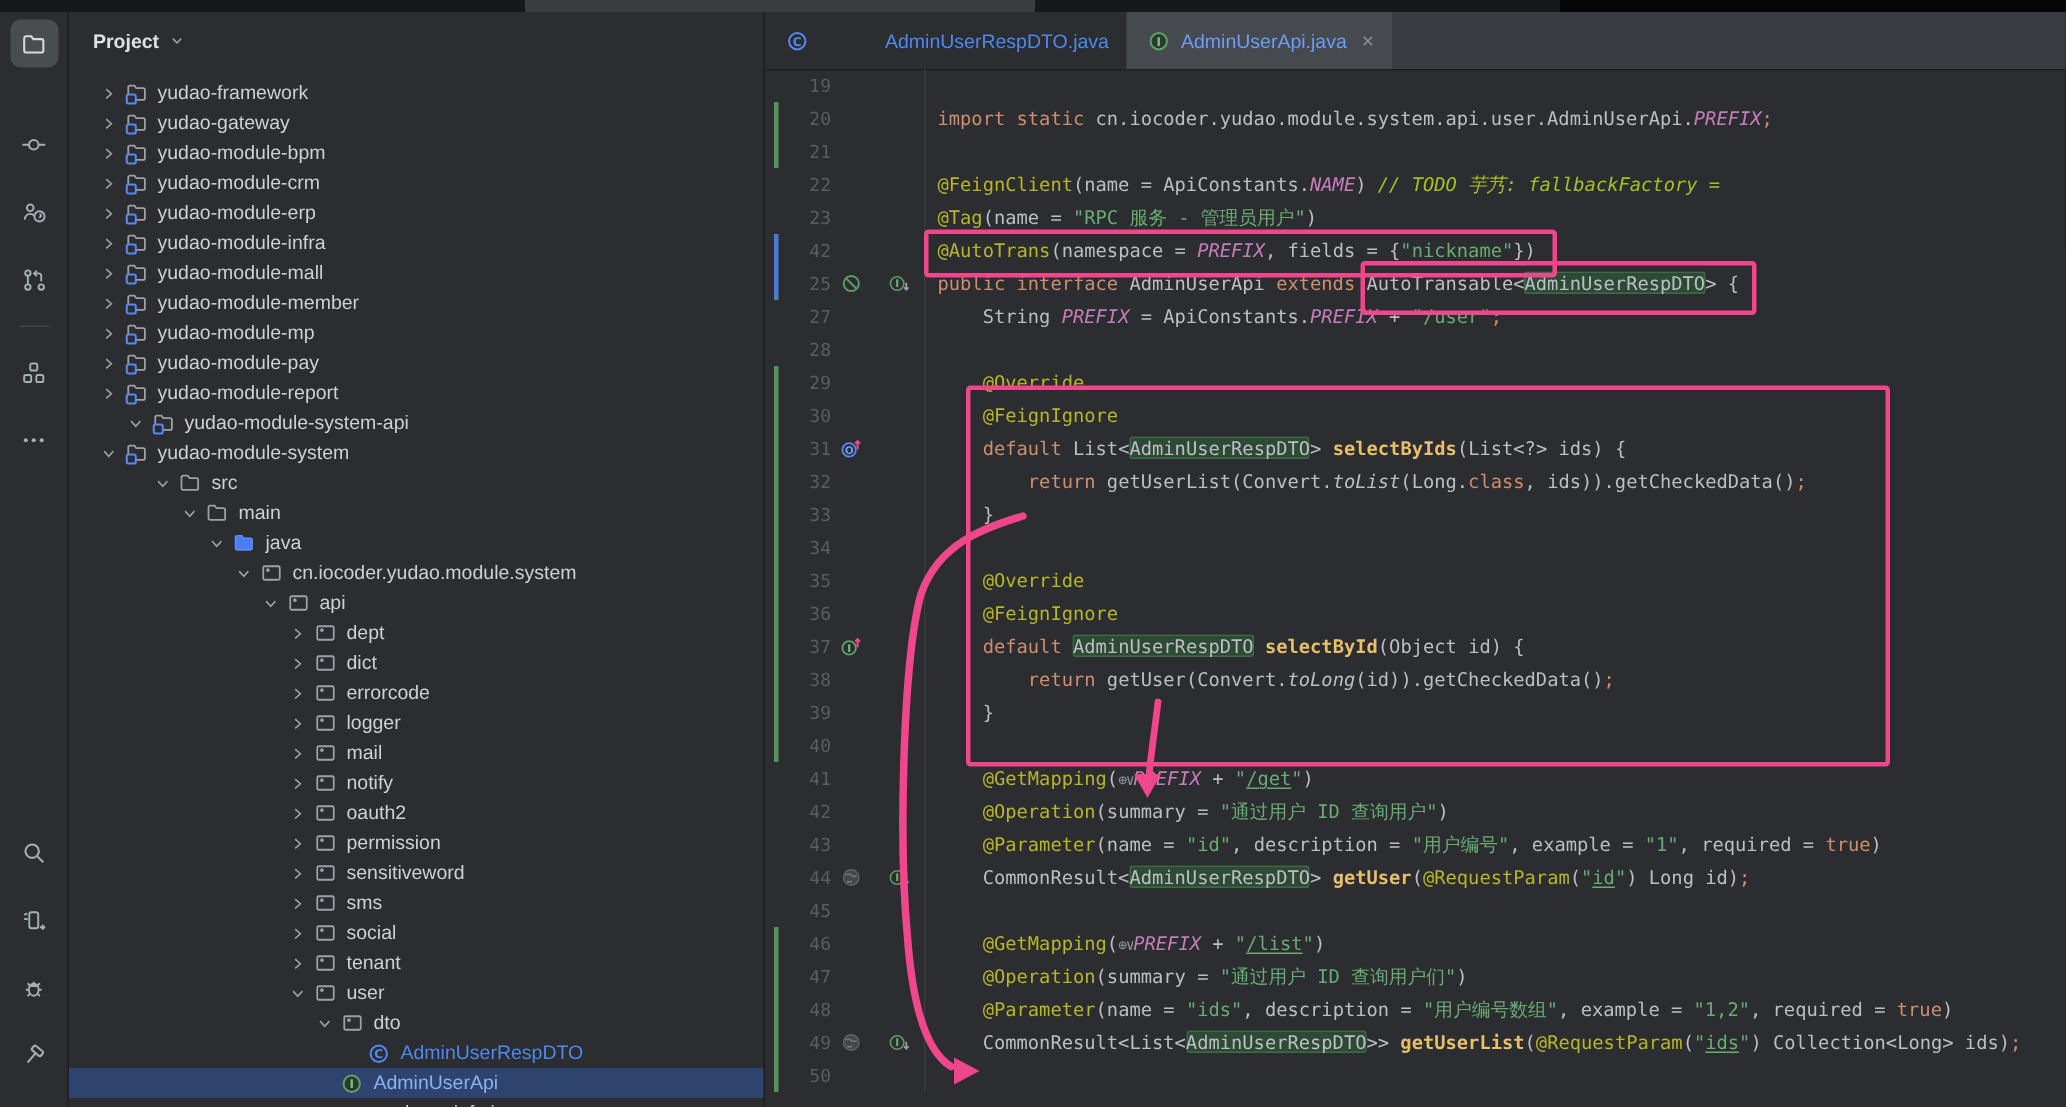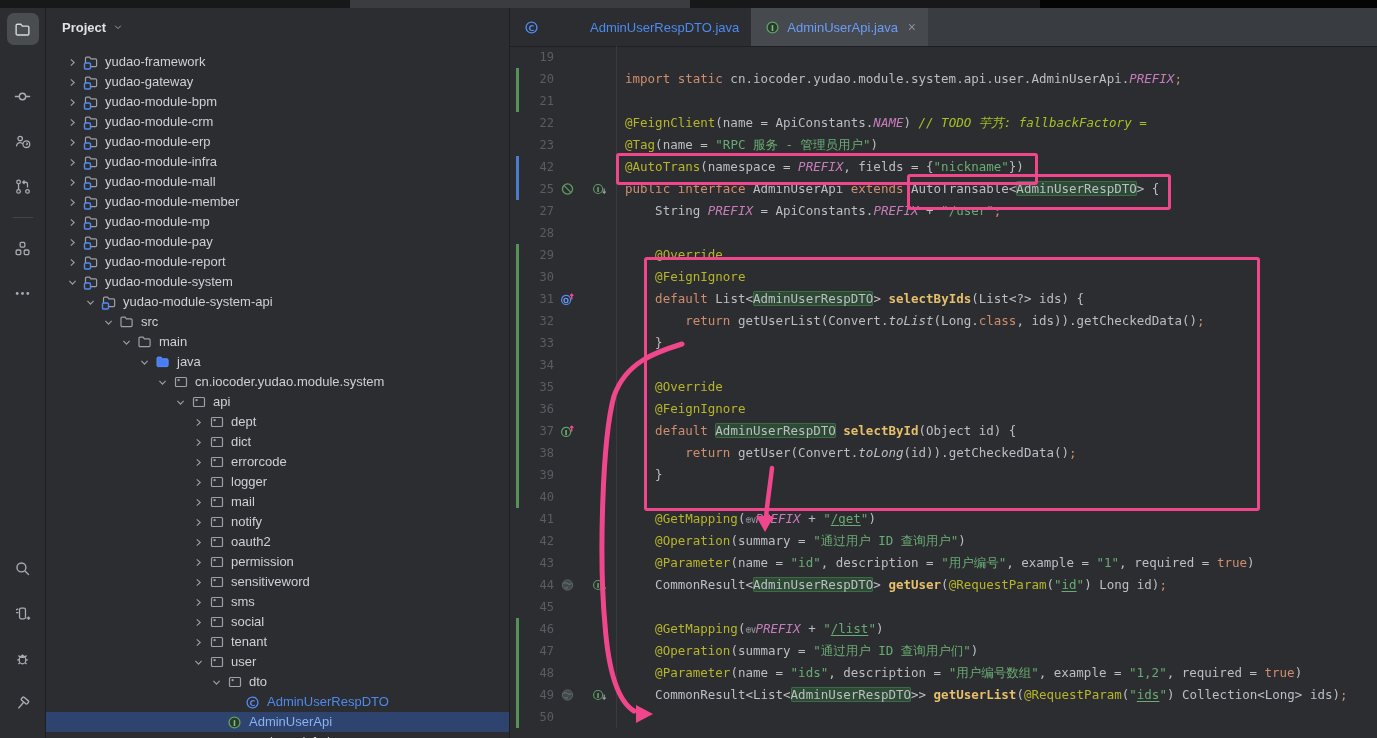--- a/index.html
+++ b/index.html
@@ -317,47 +317,47 @@
             </svg>
           </span>
           <span class="ticon">
             <svg width="16" height="16" viewBox="0 0 16 16">
               <path d="M2.5 4.2c0-.6.5-1.1 1.1-1.1h3l1.3 1.7h4.6c.6 0 1.1.5 1.1 1.1v5.6c0 .6-.5 1.1-1.1 1.1H3.6c-.6 0-1.1-.5-1.1-1.1z" fill="none" stroke="#9DA0A8" stroke-width="1.2"></path>
               <rect x="1.5" y="9" width="6" height="6" rx="1.2" fill="#2B2D30" stroke="#548AF7" stroke-width="1.4"></rect>
             </svg>
           </span>
           <span class="tlabel">yudao-module-report</span>
         </div>
-        <div class="trow" style="padding-left: 20px;">
-          <span class="tchev open">
-            <svg width="11" height="11" viewBox="0 0 16 16">
-              <path d="M5.5 3.5L10.5 8l-5 4.5" fill="none" stroke="#9DA0A8" stroke-width="1.6"></path>
-            </svg>
-          </span>
-          <span class="ticon">
-            <svg width="16" height="16" viewBox="0 0 16 16">
-              <path d="M2.5 4.2c0-.6.5-1.1 1.1-1.1h3l1.3 1.7h4.6c.6 0 1.1.5 1.1 1.1v5.6c0 .6-.5 1.1-1.1 1.1H3.6c-.6 0-1.1-.5-1.1-1.1z" fill="none" stroke="#9DA0A8" stroke-width="1.2"></path>
-              <rect x="1.5" y="9" width="6" height="6" rx="1.2" fill="#2B2D30" stroke="#548AF7" stroke-width="1.4"></rect>
-            </svg>
-          </span>
-          <span class="tlabel">yudao-module-system</span>
-        </div>
         <div class="trow" style="padding-left: 38px;">
           <span class="tchev open">
             <svg width="11" height="11" viewBox="0 0 16 16">
               <path d="M5.5 3.5L10.5 8l-5 4.5" fill="none" stroke="#9DA0A8" stroke-width="1.6"></path>
             </svg>
           </span>
           <span class="ticon">
             <svg width="16" height="16" viewBox="0 0 16 16">
               <path d="M2.5 4.2c0-.6.5-1.1 1.1-1.1h3l1.3 1.7h4.6c.6 0 1.1.5 1.1 1.1v5.6c0 .6-.5 1.1-1.1 1.1H3.6c-.6 0-1.1-.5-1.1-1.1z" fill="none" stroke="#9DA0A8" stroke-width="1.2"></path>
               <rect x="1.5" y="9" width="6" height="6" rx="1.2" fill="#2B2D30" stroke="#548AF7" stroke-width="1.4"></rect>
             </svg>
           </span>
           <span class="tlabel">yudao-module-system-api</span>
+        </div>
+        <div class="trow" style="padding-left: 20px;">
+          <span class="tchev open">
+            <svg width="11" height="11" viewBox="0 0 16 16">
+              <path d="M5.5 3.5L10.5 8l-5 4.5" fill="none" stroke="#9DA0A8" stroke-width="1.6"></path>
+            </svg>
+          </span>
+          <span class="ticon">
+            <svg width="16" height="16" viewBox="0 0 16 16">
+              <path d="M2.5 4.2c0-.6.5-1.1 1.1-1.1h3l1.3 1.7h4.6c.6 0 1.1.5 1.1 1.1v5.6c0 .6-.5 1.1-1.1 1.1H3.6c-.6 0-1.1-.5-1.1-1.1z" fill="none" stroke="#9DA0A8" stroke-width="1.2"></path>
+              <rect x="1.5" y="9" width="6" height="6" rx="1.2" fill="#2B2D30" stroke="#548AF7" stroke-width="1.4"></rect>
+            </svg>
+          </span>
+          <span class="tlabel">yudao-module-system</span>
         </div>
         <div class="trow" style="padding-left: 56px;">
           <span class="tchev open">
             <svg width="11" height="11" viewBox="0 0 16 16">
               <path d="M5.5 3.5L10.5 8l-5 4.5" fill="none" stroke="#9DA0A8" stroke-width="1.6"></path>
             </svg>
           </span>
           <span class="ticon">
             <svg width="16" height="16" viewBox="0 0 16 16">
               <path d="M2 4.2c0-.6.5-1.1 1.1-1.1h3l1.3 1.7H12c.6 0 1.1.5 1.1 1.1v5.6c0 .6-.5 1.1-1.1 1.1H3.1c-.6 0-1.1-.5-1.1-1.1z" fill="none" stroke="#9DA0A8" stroke-width="1.2"></path>

